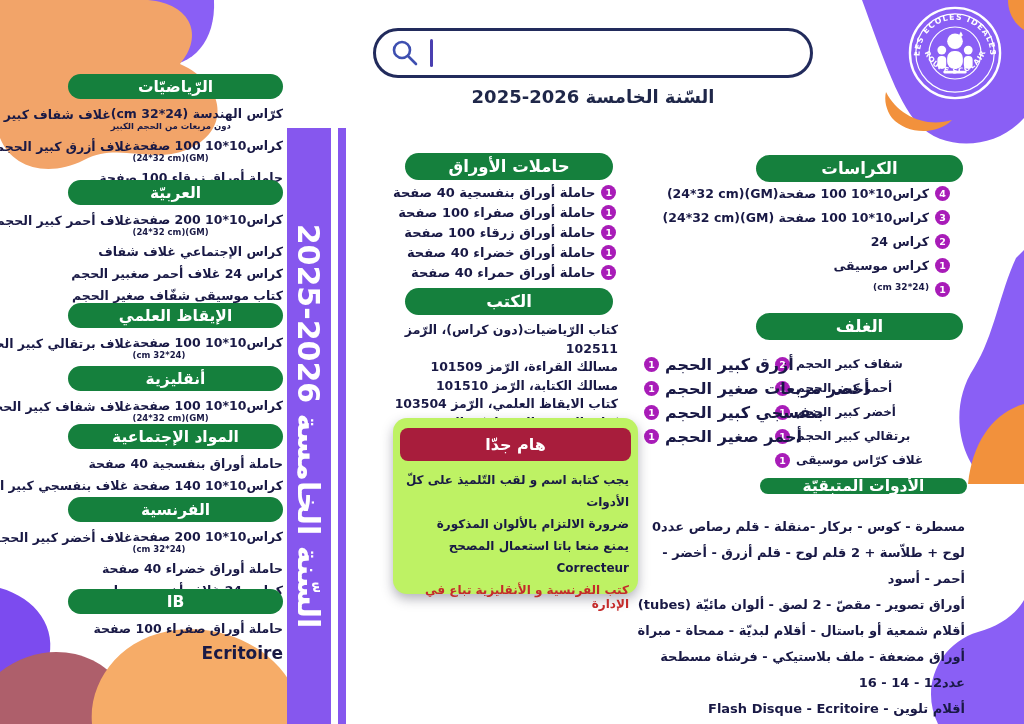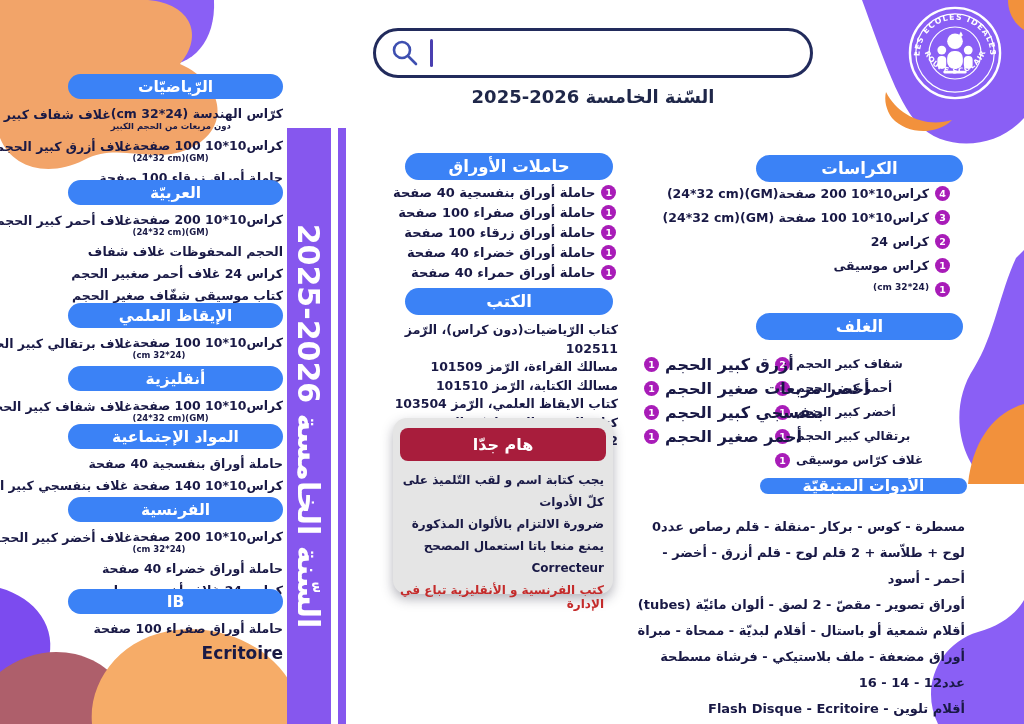--- a/index.html
+++ b/index.html
@@ -13,21 +13,21 @@
   .sep-bar{width:3px;height:28px;background:#4a3fb0;border-radius:2px;margin:0 4px 0 10px;}
   .subtitle{position:absolute;left:373px;top:86px;width:440px;text-align:center;font-size:18px;font-weight:700;
             color:#1f2749;direction:rtl;z-index:5;}
   
   .vband{position:absolute;left:287px;top:128px;width:44px;height:596px;background:#8657ee;z-index:4;}
   .vband-strip{position:absolute;left:338px;top:128px;width:8px;height:596px;background:#8657ee;z-index:4;}
   .vband-text{position:absolute;left:-258px;top:276px;width:560px;height:44px;transform:rotate(90deg);
               display:flex;align-items:center;justify-content:center;color:#fff;font-size:30px;font-weight:700;
               direction:rtl;white-space:nowrap;}
   
-  .sec-header{height:25px;border-radius:16px;background:#3b82f6;color:#fff;font-weight:700;font-size:15.5px;
+  .sec-header{height:25px;border-radius:16px;background:#15803d;color:#fff;font-weight:700;font-size:15.5px;
               display:flex;align-items:center;justify-content:center;direction:rtl;}
   .left-sec{position:absolute;left:36px;width:247px;z-index:5;}
   .left-sec .sec-header{margin-left:32px;width:215px;}
   .li-row{display:flex;justify-content:space-between;align-items:flex-start;direction:rtl;
           font-weight:700;font-size:12.5px;color:#191945;margin-top:7px;}
   .li-mainwrap{text-align:right;}
   .li-main{display:block;white-space:nowrap;}
   .li-note{display:block;font-size:8.5px;text-align:left;margin-top:0px;}
   .li-extra{text-align:left;white-space:nowrap;padding-top:1px;}
   .sec-ib .li-row{padding-left:30px;justify-content:flex-start;}
@@ -36,21 +36,21 @@
   .sec-ib .li-mainwrap{margin-left:30px;}
   
   .mid-sec{position:absolute;z-index:5;}
   .mid-sec .sec-header{width:208px;margin-left:12px;height:27px;font-size:16.5px;}
   .ph-list{margin-top:5px;}
   .ph-row{display:flex;direction:rtl;align-items:center;gap:6px;margin-top:5px;justify-content:flex-start;
           font-weight:700;font-size:13px;}
   .badge{width:15px;height:15px;border-radius:50%;background:#a81cb8;color:#fff;font-size:9.5px;font-weight:700;
          display:flex;align-items:center;justify-content:center;flex:0 0 15px;}
   .bk-list{margin-top:6px;direction:rtl;text-align:right;font-weight:700;font-size:12.5px;line-height:18.5px;width:225px;}
-  .imp-card{position:absolute;left:393px;top:418px;width:220px;height:176px;background:#e5e5e5;border-radius:14px;
+  .imp-card{position:absolute;left:393px;top:418px;width:245px;height:176px;background:#bef264;border-radius:14px;
             box-shadow:0 5px 12px rgba(40,40,60,.35);z-index:6;box-sizing:border-box;padding:10px 7px 0 7px;}
   .imp-header{height:33px;border-radius:8px;background:#a81d3c;color:#fff;font-weight:700;font-size:16px;
               display:flex;align-items:center;justify-content:center;direction:rtl;}
   .imp-lines{margin-top:8px;direction:rtl;text-align:right;font-weight:700;font-size:12px;line-height:22px;padding-right:2px;}
   .imp-warning{direction:rtl;text-align:right;font-weight:700;font-size:12px;color:#c42b2b;margin-top:4px;padding-right:2px;}
   
   .right-sec{position:absolute;z-index:5;text-align:center;}
   .right-sec .sec-header{width:207px;margin-left:116px;height:27px;font-size:16.5px;}
   .nb-list{position:absolute;left:640px;top:186px;width:310px;z-index:5;}
   .nb-row{display:flex;direction:rtl;align-items:flex-start;gap:6px;margin-bottom:9px;font-weight:700;font-size:12.5px;}
@@ -165,21 +165,21 @@
         <div class="li-row">
           <div class="li-mainwrap">
             <span class="li-main">كراس10*10 200 صفحة</span>
             <span class="li-note">(GM)(24*32 cm)</span>
           </div>
           <span class="li-extra">غلاف أحمر  كبير الحجم</span>
         </div>
 
         <div class="li-row">
           <div class="li-mainwrap">
-            <span class="li-main">الحجم المحفوظات غلاف شفاف</span>
+            <span class="li-main">كراس الإجتماعي غلاف شفاف</span>
           </div>
 
         </div>
 
         <div class="li-row">
           <div class="li-mainwrap">
             <span class="li-main">كراس 24   غلاف أحمر صغبير الحجم</span>
           </div>
 
         </div>
@@ -358,21 +358,21 @@
     <div class="imp-warning">كتب الفرنسية و الأنقليزية تباع في الإدارة</div>
   </div>
 
   <div class="right-sec" style="left:640px;top:155px;width:350px">
     <div class="sec-header">الكراسات</div>
   </div>
   <div class="nb-list">
 
       <div class="nb-row">
         <span class="badge">4</span>
-        <div class="nb-text"><span>كراس10*10 200 صفحة(GM)(24*32 cm)</span></div>
+        <div class="nb-text"><span>كراس10*10 100 صفحة(GM)(24*32 cm)</span></div>
       </div>
 
       <div class="nb-row">
         <span class="badge">3</span>
         <div class="nb-text"><span>كراس10*10 100 صفحة (GM)(24*32 cm)</span></div>
       </div>
 
       <div class="nb-row">
         <span class="badge">2</span>
         <div class="nb-text"><span>كراس 24</span></div>

